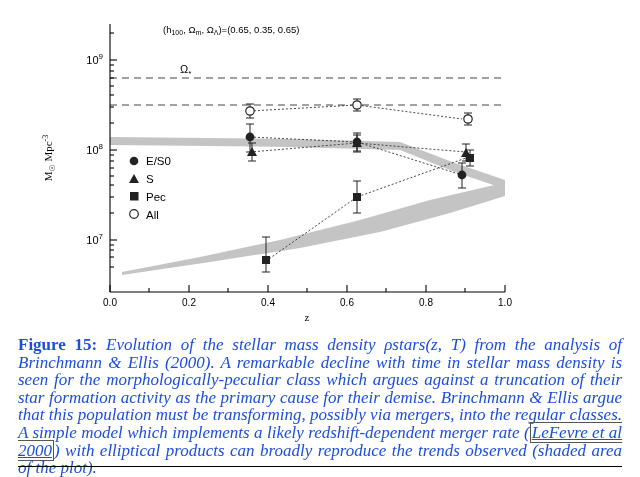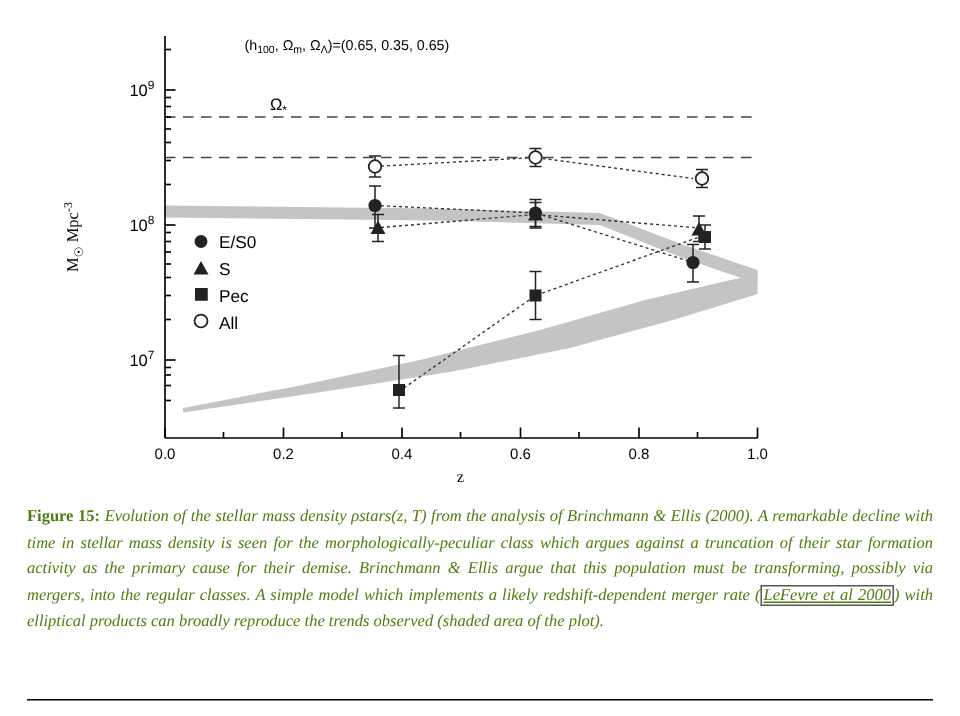--- a/index.html
+++ b/index.html
@@ -30,23 +30,23 @@
     top: 0;
   }
 
   
   #caption {
     position: absolute;
     left: 18px;
     top: 336px;
     width: 604px;
     font-family: "Liberation Serif", serif;
-    font-size: 11px;
+    font-size: 17px;
     line-height: 17.6px;
-    color: #4d7c0f;
+    color: #1d4ed8;
     text-align: justify;
   }
   #caption .figlabel {
     font-weight: bold;
     font-style: normal;
   }
   #caption .body {
     font-style: italic;
   }
   .boxed {

